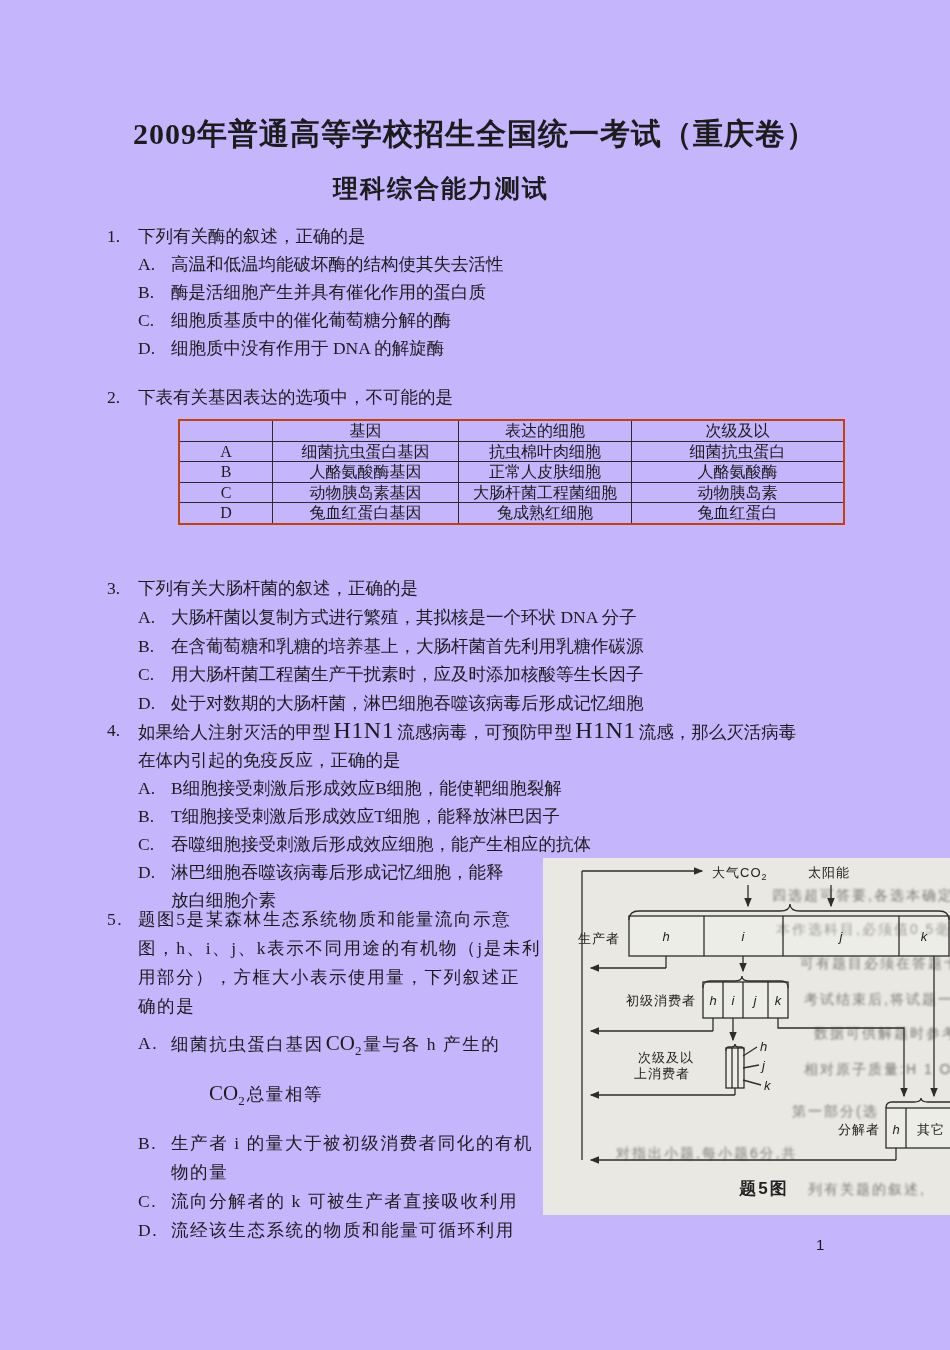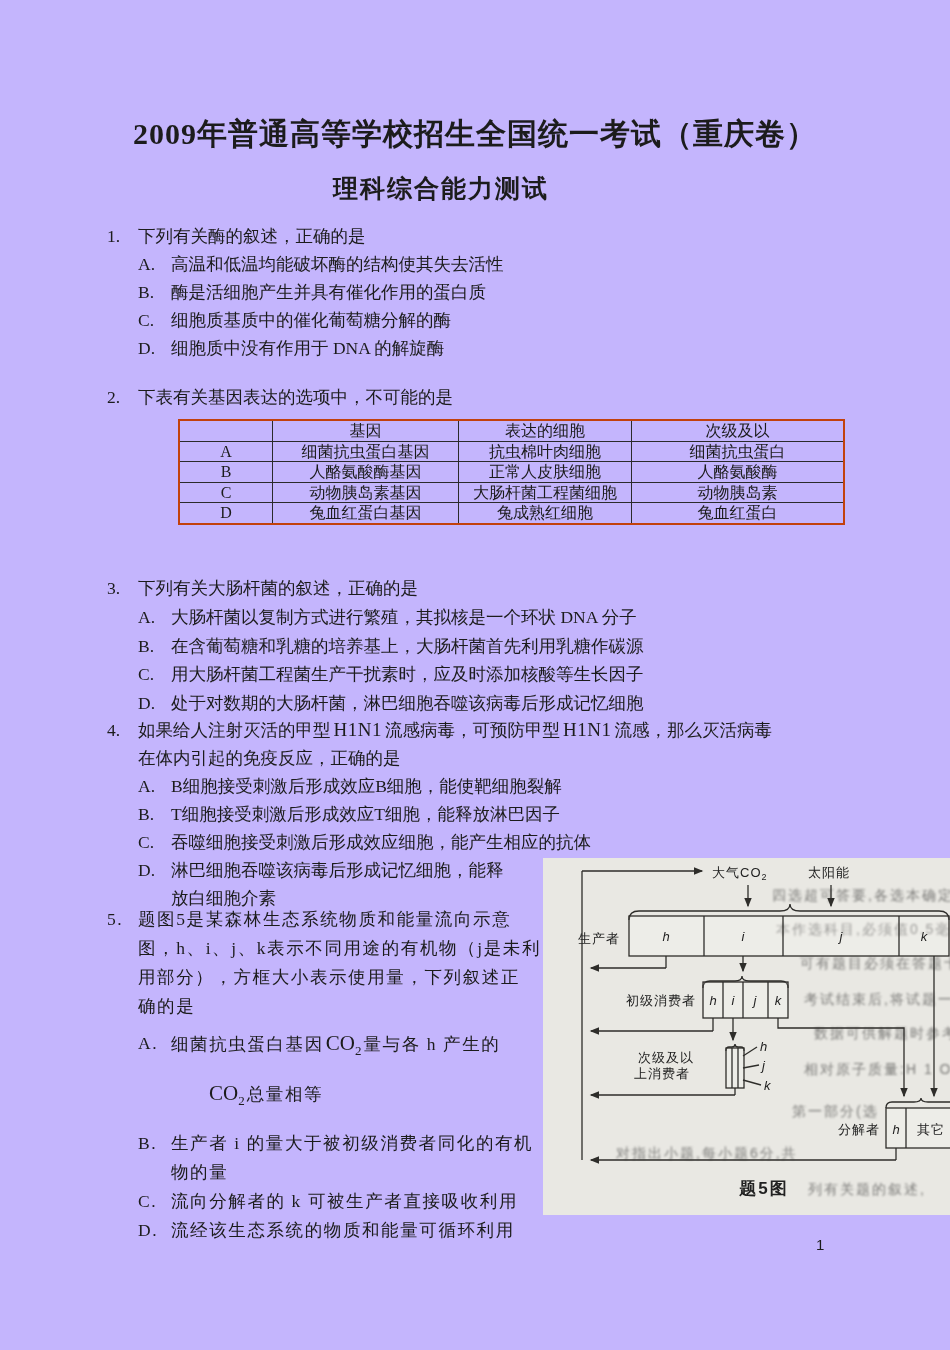--- a/index.html
+++ b/index.html
@@ -17,21 +17,21 @@
   .stemwrap{flex:1;}
   
   .qtable{border-collapse:collapse;margin-left:71px;margin-top:8px;
           font-size:16px;text-align:center;}
   .qtable td,.qtable th{border:1.4px solid #2b2b2b;padding:0;height:19.5px;
           font-weight:normal;line-height:19px;}
   .qtable .c0{width:92px;}.qtable .c1{width:185px;}
   .qtable .c2{width:172px;}.qtable .c3{width:211px;}
   .qtable{border:2px solid #c2410c;text-align:center;}
   
-  .h1n1{font-family:"Liberation Serif",serif;font-size:19px;letter-spacing:.5px;padding:0 3px;}
+  .h1n1{font-family:"Liberation Serif",serif;font-size:24px;letter-spacing:.5px;padding:0 3px;}
   
   .q5{width:448px;letter-spacing:1.6px;line-height:29px;}
   .co2{font-family:"Liberation Serif",serif;font-size:21px;letter-spacing:0;padding:0 2px;}
   .co2 sub{font-size:13px;line-height:0;}
   .a-row{min-height:36px;display:flex;align-items:flex-start;}
   .gap8{height:8px;}
   .gap14{height:14px;}
   .pagenum{position:absolute;left:816px;top:1236px;font-size:15px;
            font-family:"Liberation Sans",sans-serif;}
   

